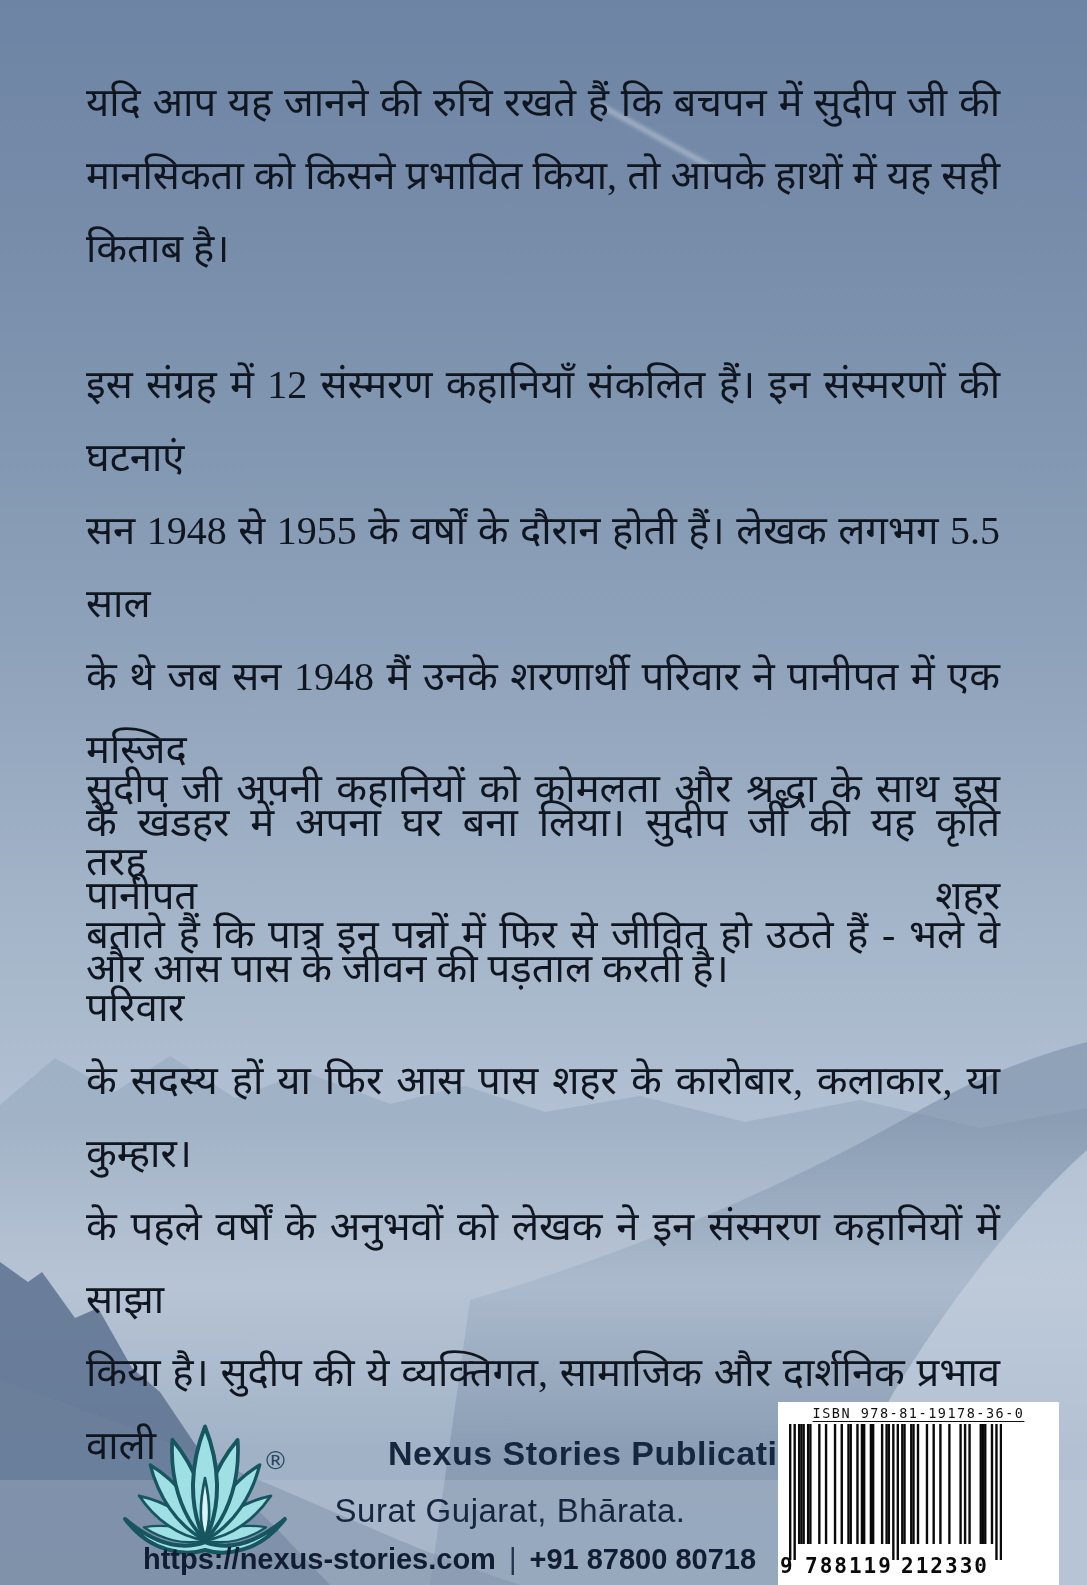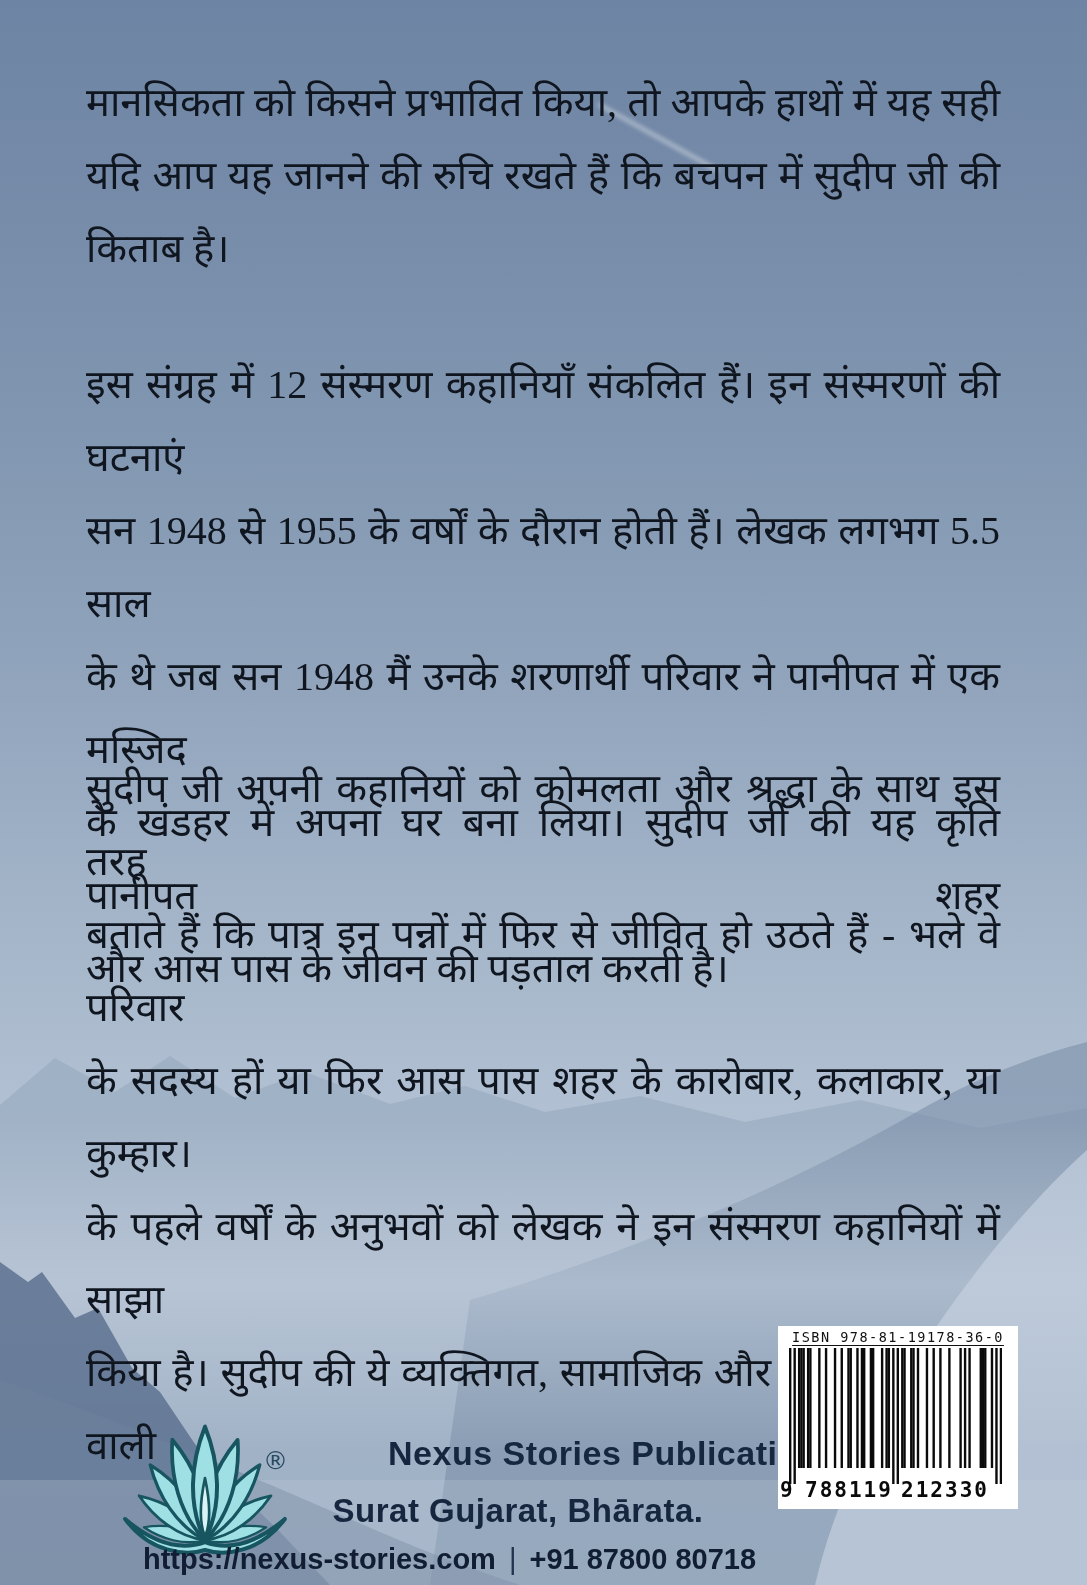--- a/index.html
+++ b/index.html
@@ -29,31 +29,32 @@
   .regmark{
     position:absolute;left:263px;top:1446px;font-size:25px;color:#274a61;
     font-family:"DejaVu Sans",sans-serif;font-weight:400;
   }
   .pubname{
     position:absolute;left:200px;top:1434px;width:620px;text-align:right;
     font-size:34px;font-weight:700;color:#15263e;letter-spacing:.5px;
   }
   .publoc{
     position:absolute;left:200px;top:1492px;width:620px;text-align:center;
-    font-size:33px;font-weight:700;color:#15263e;letter-spacing:.5px;margin-left:8px;
+    font-size:33px;font-weight:400;color:#15263e;letter-spacing:.5px;
   }
   .contact{
     position:absolute;left:143px;top:1543px;width:560px;
     font-size:29px;font-weight:700;color:#101d33;white-space:nowrap;
   }
   .contact .sep{font-weight:400;padding:0 13px;color:#22334d;}
   
   .barcode{
-    position:absolute;left:778px;top:1326px;width:240px;height:183px;
+    position:absolute;left:778px;top:1402px;width:264px;height:183px;
     background:#ffffff;
+    padding-left:17px;
   }
   .isbn{
     position:absolute;left:0;top:3px;width:100%;text-align:center;
     font-family:"DejaVu Sans Mono","Liberation Mono",monospace;
     font-size:13.5px;color:#101010;letter-spacing:1.5px;white-space:nowrap;
     text-decoration:underline;text-underline-offset:3px;
   }
   .bars{position:absolute;left:11px;top:22px;}
   .digits span{
     position:absolute;font-family:"DejaVu Sans Mono","Liberation Mono",monospace;
@@ -88,22 +89,22 @@
     <path d="M0,1262 L28,1282 L42,1272 L75,1318 L98,1308 L132,1368 L160,1392 L195,1444 L235,1488 L280,1532 L330,1585 L0,1585 Z" fill="#5d7290" opacity="0.85"></path>
 
     <path d="M0,1380 C120,1420 260,1480 380,1532 C440,1558 490,1575 520,1585 L0,1585 Z" fill="#6d819c" opacity="0.55"></path>
 
     <rect x="0" y="1480" width="1087" height="105" fill="#c2cedd" opacity="0.25"></rect>
   </svg>
 
   <div class="contrail"></div>
 
   <section class="para p1">
+    <div class="pline">यदि आप यह जानने की रुचि रखते हैं कि बचपन में सुदीप जी की</div>
     <div class="pline">मानसिकता को किसने प्रभावित किया, तो आपके हाथों में यह सही</div>
-    <div class="pline">यदि आप यह जानने की रुचि रखते हैं कि बचपन में सुदीप जी की</div>
     <div class="plast">किताब है।</div>
   </section>
 
   <section class="para p2">
     <div class="pline">इस संग्रह में 12 संस्मरण कहानियाँ संकलित हैं। इन संस्मरणों की घटनाएं</div>
     <div class="pline">सन 1948 से 1955 के वर्षों के दौरान होती हैं। लेखक लगभग 5.5 साल</div>
     <div class="pline">के थे जब सन 1948 मैं उनके शरणार्थी परिवार ने पानीपत में एक मस्जिद</div>
     <div class="pline">के खंडहर में अपना घर बना लिया। सुदीप जी की यह कृति पानीपत शहर</div>
     <div class="plast">और आस पास के जीवन की पड़ताल करती है।</div>
   </section>

